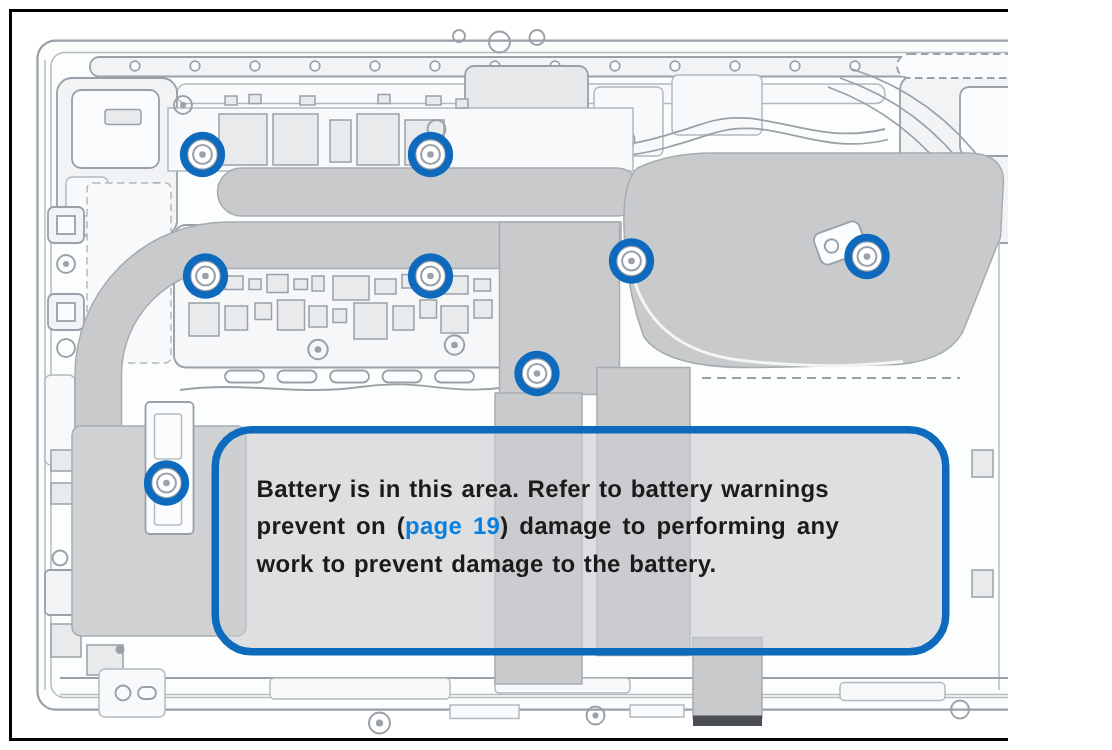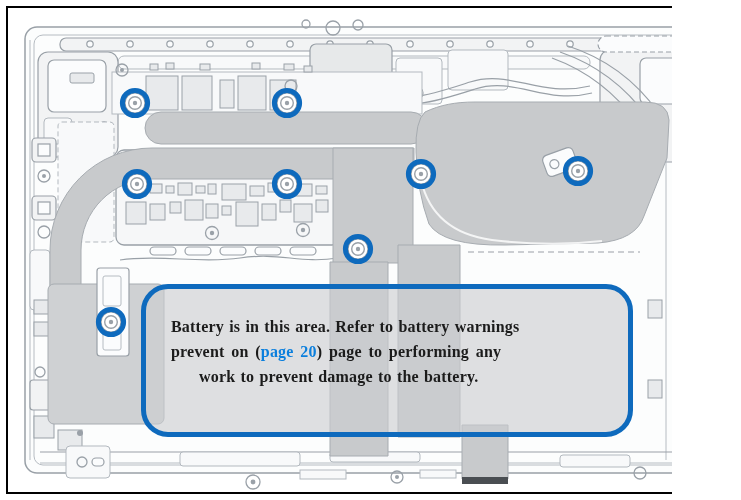--- a/index.html
+++ b/index.html
@@ -1,18 +1,18 @@
 <!DOCTYPE html>
 <html style="--marker-blue: #0e6abd; --link-blue: #0b7fdd; --callout-border: #0e6abd; --callout-fill: rgba(203,205,208,0.62); --pipe-gray: #c8cacc; --pipe-stroke: #a7acb1; --line-gray: #99a0a7; --frame-black: #000000;"><head>
 <meta charset="utf-8">
 <style>
   html,body{margin:0;padding:0;background:#fff;}
   .stage{
     position:relative;width:672px;height:500px;overflow:hidden;background:#fff;
-    font-family:Liberation Serif, serif;
+    font-family:Liberation Sans, sans-serif;
   }
   .stage svg{position:absolute;left:0;top:0;}
   
   .ln{fill:none;stroke:var(--line-gray);stroke-width:1.2;}
   .lnthin{fill:none;stroke:#b6bcc2;stroke-width:1;}
   .panel{fill:#f2f3f4;stroke:var(--line-gray);stroke-width:1.2;}
   .panelLight{fill:#f8f9fa;stroke:#b3b9bf;stroke-width:1;}
   .whitefill{fill:#fbfcfd;stroke:var(--line-gray);stroke-width:1.2;}
   .chip{fill:#e8eaec;stroke:#9aa1a8;stroke-width:1;}
   .pipe{fill:var(--pipe-gray);stroke:var(--pipe-stroke);stroke-width:1;stroke-linejoin:round;}
@@ -24,21 +24,21 @@
     border:5px solid var(--callout-border);border-radius:27px;
     background:var(--callout-fill);
     padding:25px 14px 0 25px;
   }
   .callout p{
     margin:0;font-size:16px;font-weight:bold;line-height:25px;color:#1b1b1b;
     letter-spacing:.2px;white-space:nowrap;
   }
   .callout .l1{word-spacing:1px;}
   .callout .l2{word-spacing:2.5px;}
-  .callout .l3{word-spacing:1px;margin-left:28px;}
+  .callout .l3{word-spacing:1px;}
   .page-link{color:var(--link-blue);cursor:pointer;}
 </style>
 </head>
 <body>
 
 <div class="stage">
 
 <svg width="741" height="500" viewBox="0 0 741 500">
 
   <rect x="7" y="7" width="727" height="486" fill="#ffffff" stroke="#000" stroke-width="2"></rect>
@@ -281,17 +281,17 @@
           <circle r="10" fill="#ffffff" stroke="#9aa1a8" stroke-width="1.2"></circle>
           <circle r="6.3" fill="none" stroke="#9aa1a8" stroke-width="1.4"></circle>
           <circle r="2.2" fill="#9aa1a8"></circle>
           <circle r="12.6" fill="none" stroke="#0e6abd" stroke-width="5"></circle>
         </g>
       </g>
 </svg>
 
 <div class="callout">
   <p class="l1">Battery is in this area. Refer to battery warnings</p>
-  <p class="l2"><span>prevent on (</span><span class="page-link">page 20</span><span>) page to performing any</span></p>
+  <p class="l2"><span>prevent on (</span><span class="page-link">page 19</span><span>) damage to performing any</span></p>
   <p class="l3">work to prevent damage to the battery.</p>
 </div>
 
 </div>
 
 </body></html>

